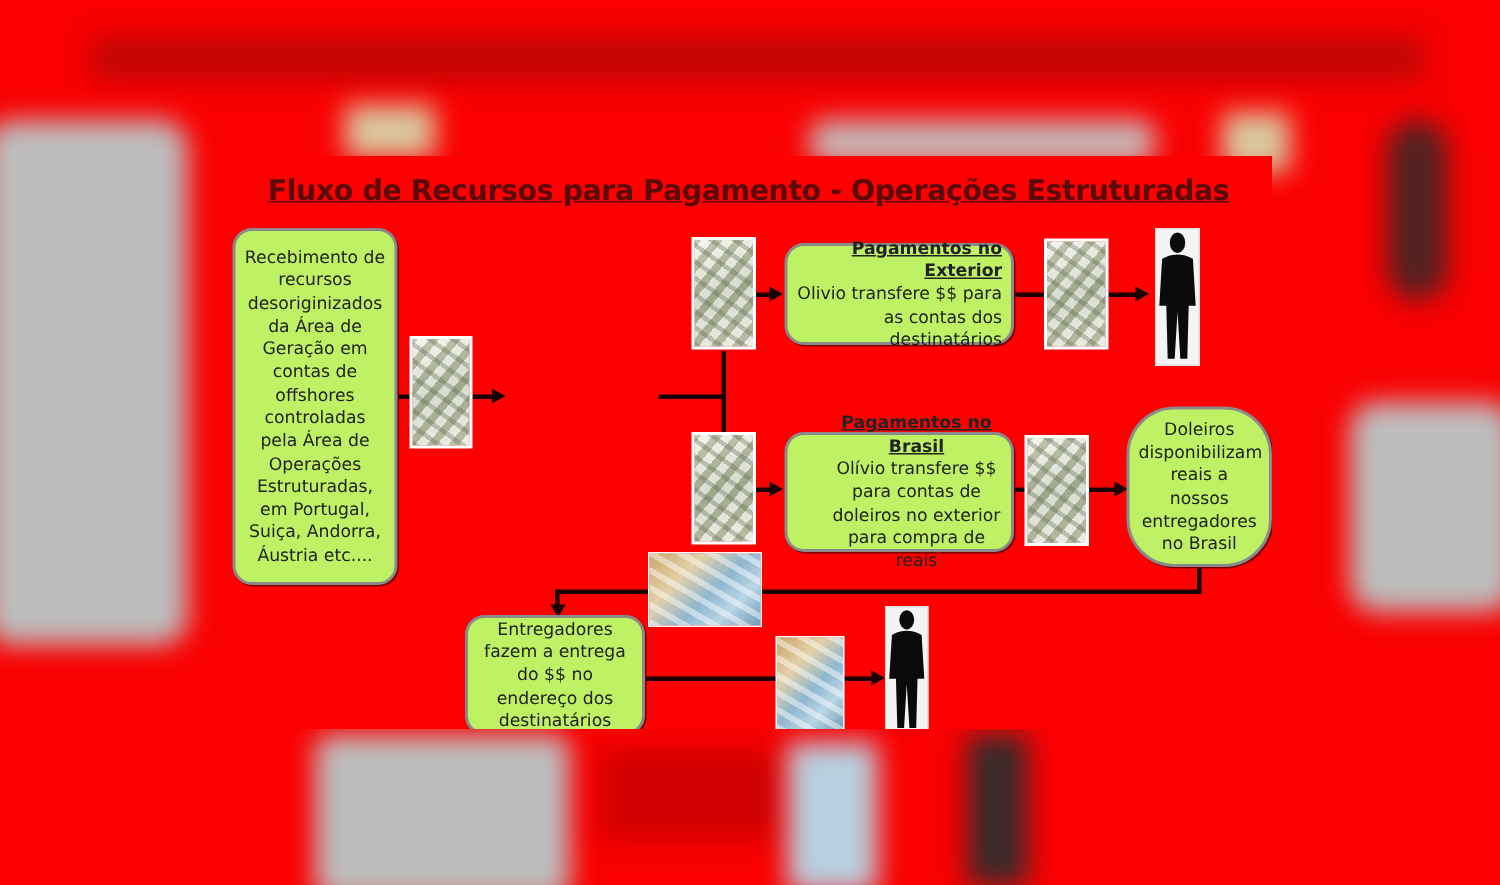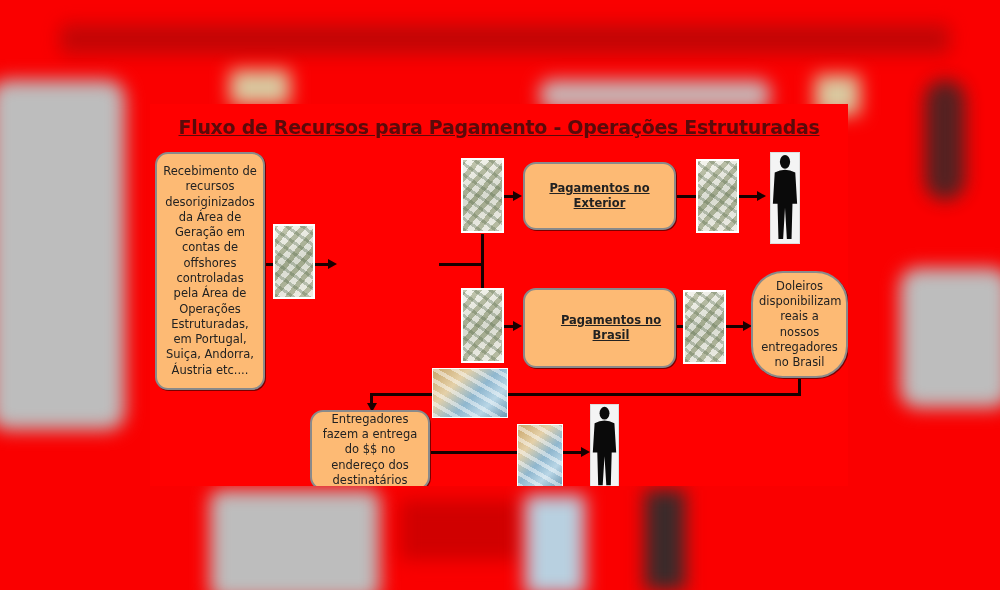--- a/index.html
+++ b/index.html
@@ -18,21 +18,21 @@
     .bg-top-c { left: 815px; top: 75px; width: 45px; height: 40px; background: #d9c9a0; }
     .bg-bot-a { left: 210px; top: 490px; width: 170px; height: 110px; background: #bdbdbd; border-radius: 10px; }
     .bg-bot-b { left: 525px; top: 495px; width: 60px; height: 100px; background: #b8d0e0; }
     .bg-bot-c { left: 645px; top: 490px; width: 40px; height: 100px; background: #3a2a2a; }
     .bg-shade { left: 400px; top: 500px; width: 120px; height: 60px; background: #d00000; }
 
     
     .slide { position: absolute; left: 150px; top: 104px; width: 698px; height: 382px; background: #ff0000; overflow: hidden; }
     .title { position: absolute; left: 0; top: 12px; width: 100%; text-align: center; font-family: "DejaVu Sans", sans-serif; font-size: 19px; font-weight: bold; color: #5a0a0a; text-decoration: underline; letter-spacing: -0.3px; }
 
-    .box { position: absolute; background: #fdba74; border: 2px solid #8a8a8a; border-radius: 13px; color: #222; font-family: "DejaVu Sans", sans-serif; font-size: 11.5px; line-height: 15.3px; text-align: center; display: flex; flex-direction: column; justify-content: center; padding: 4px 6px; box-shadow: 1px 1px 0 #7a0000; }
+    .box { position: absolute; background: #bef264; border: 2px solid #8a8a8a; border-radius: 13px; color: #222; font-family: "DejaVu Sans", sans-serif; font-size: 11.5px; line-height: 15.3px; text-align: center; display: flex; flex-direction: column; justify-content: center; padding: 4px 6px; box-shadow: 1px 1px 0 #7a0000; }
     .box .hd { font-weight: bold; text-decoration: underline; }
 
     .line { position: absolute; background: #1a0000; }
     .arrow { position: absolute; width: 0; height: 0; }
     .arrow.r { border-top: 5px solid transparent; border-bottom: 5px solid transparent; border-left: 9px solid #1a0000; }
     .arrow.d { border-left: 5px solid transparent; border-right: 5px solid transparent; border-top: 9px solid #1a0000; }
 
     .money { position: absolute; border: 2px solid #fff; overflow: hidden;
       background:
         repeating-linear-gradient(35deg, rgba(90,110,80,.35) 0 3px, transparent 3px 9px),
@@ -93,26 +93,28 @@
   <div class="arrow d" style="left:216.5px; top:299px;"></div>
 
   <div class="line" style="left:278px; top:347px; width:155px; height:3px;"></div>
   <div class="arrow r" style="left:431px; top:343px;"></div>
 
   <div class="box" style="left:5px; top:48px; width:110px; height:238px;">
     <span>Recebimento de recursos desoriginizados da Área de Geração em contas de offshores controladas pela Área de Operações Estruturadas, em Portugal, Suiça, Andorra, Áustria etc....</span>
   </div>
 
 
-  <div class="box" style="left:373px; top:58px; width:153px; height:68px;">
+  <div class="box" style="left:373px; top:58px; width:153px; height:68px;text-align:right;">
     <span class="hd">Pagamentos no Exterior</span>
+    <span>Olivio transfere $$ para as contas dos destinatários</span>
   </div>
 
   <div class="box" style="left:373px; top:184px; width:153px; height:80px;padding-left:29px;">
     <span class="hd">Pagamentos no Brasil</span>
+    <span>Olívio transfere $$ para contas de doleiros no exterior para compra de reais</span>
   </div>
 
   <div class="box" style="left:601px; top:167px; width:97px; height:107px;border-radius:32px;">
     <span>Doleiros disponibilizam reais a nossos entregadores no Brasil</span>
   </div>
 
   <div class="box" style="left:160px; top:306px; width:120px; height:80px;">
     <span>Entregadores fazem a entrega do $$ no endereço dos destinatários</span>
   </div>
 

